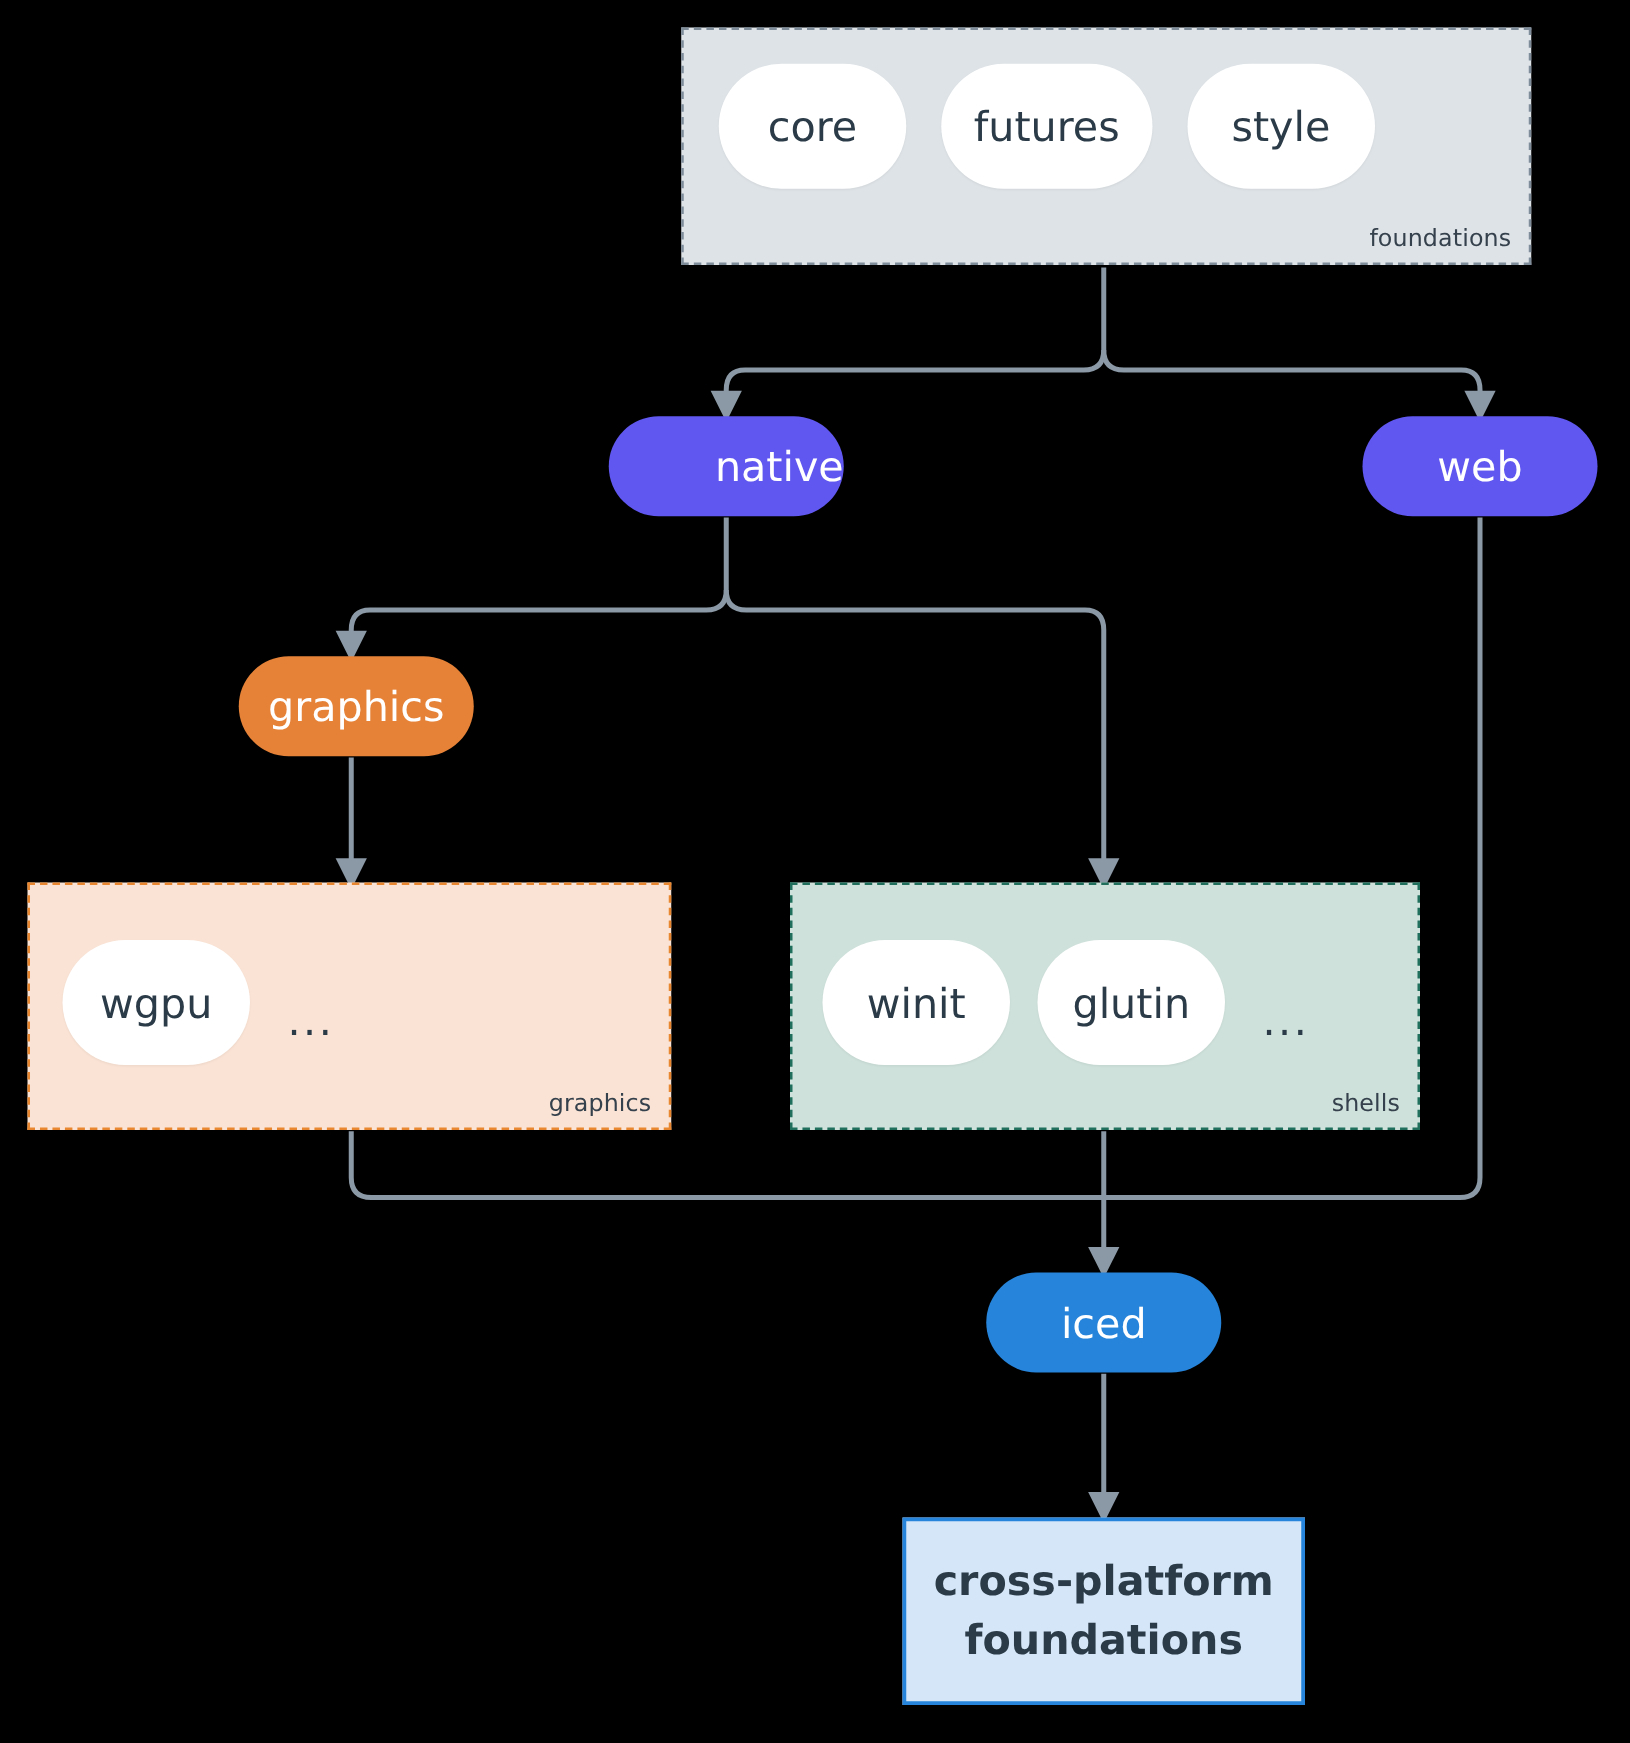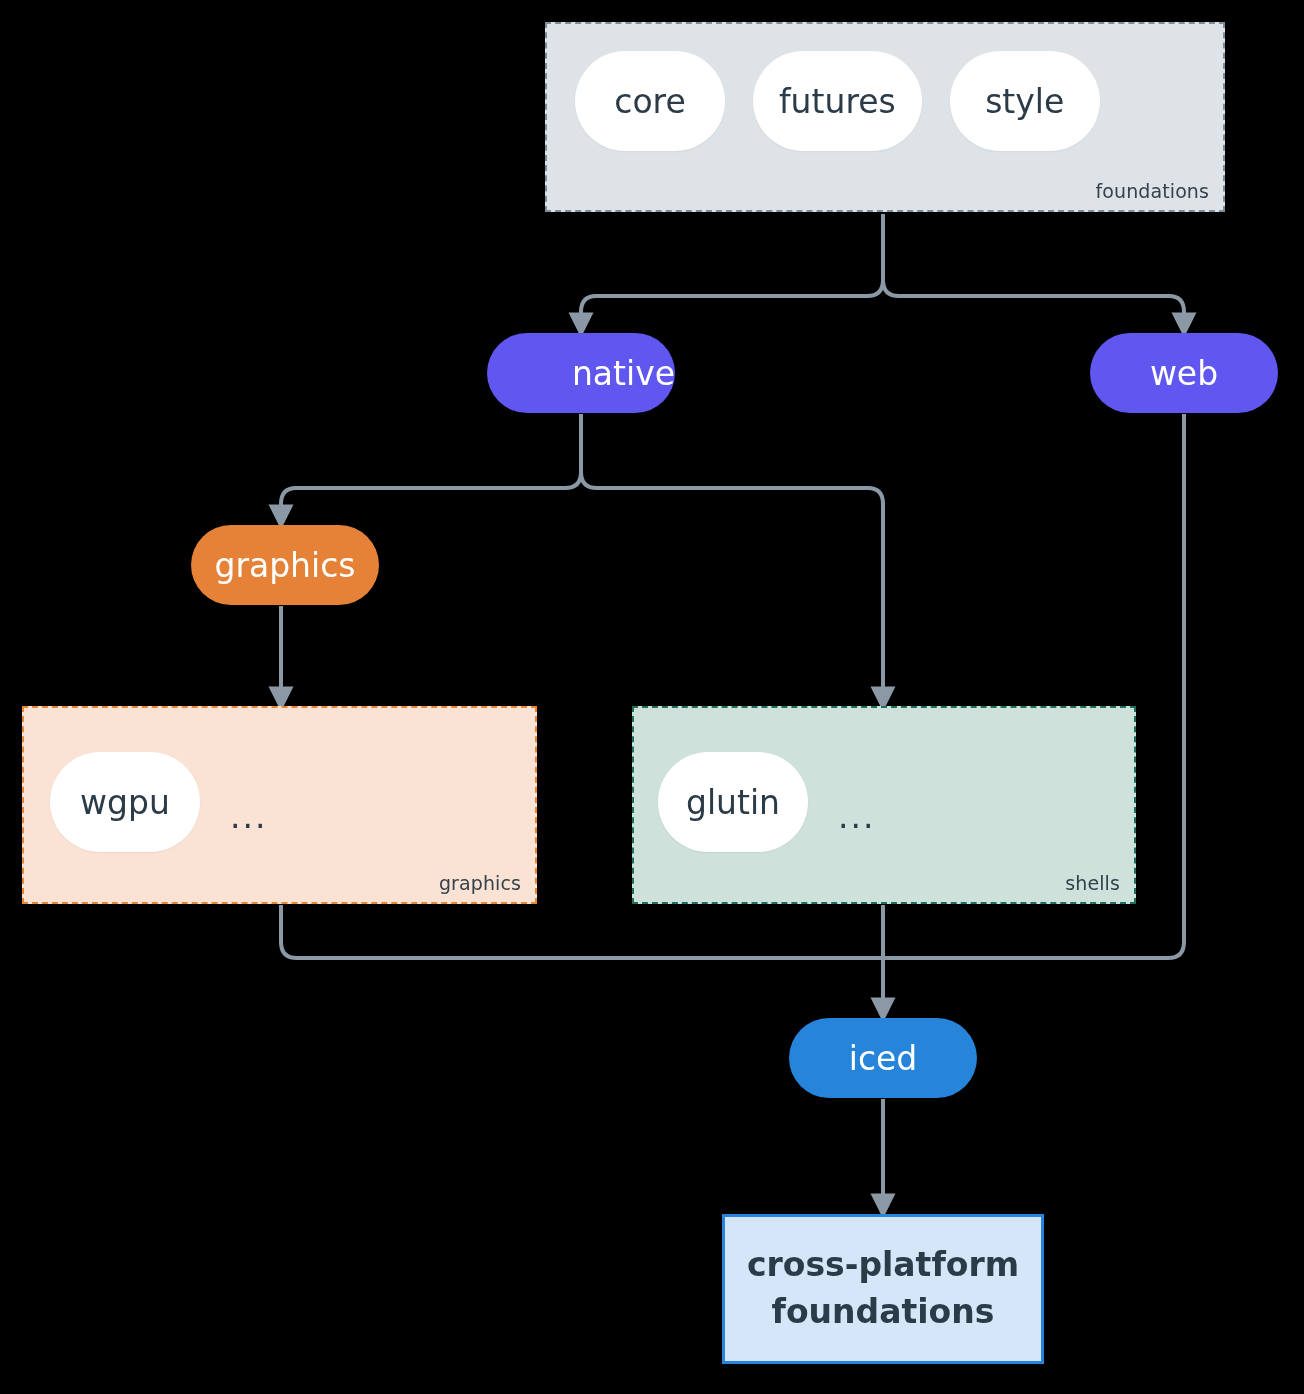--- a/index.html
+++ b/index.html
@@ -233,20 +233,21 @@
   <div class="group group-renderers">
     <div class="pill-row">
       <div class="wpill">wgpu</div>
       <div class="ellipsis">...</div>
     </div>
     <div class="group-label">graphics</div>
   </div>
 
   <div class="group group-shells">
     <div class="pill-row">
+      <div class="wpill">winit</div>
       <div class="wpill">glutin</div>
       <div class="ellipsis">...</div>
     </div>
     <div class="group-label">shells</div>
   </div>
 
   <div class="node node-iced">
     <span>iced</span>
   </div>
 

